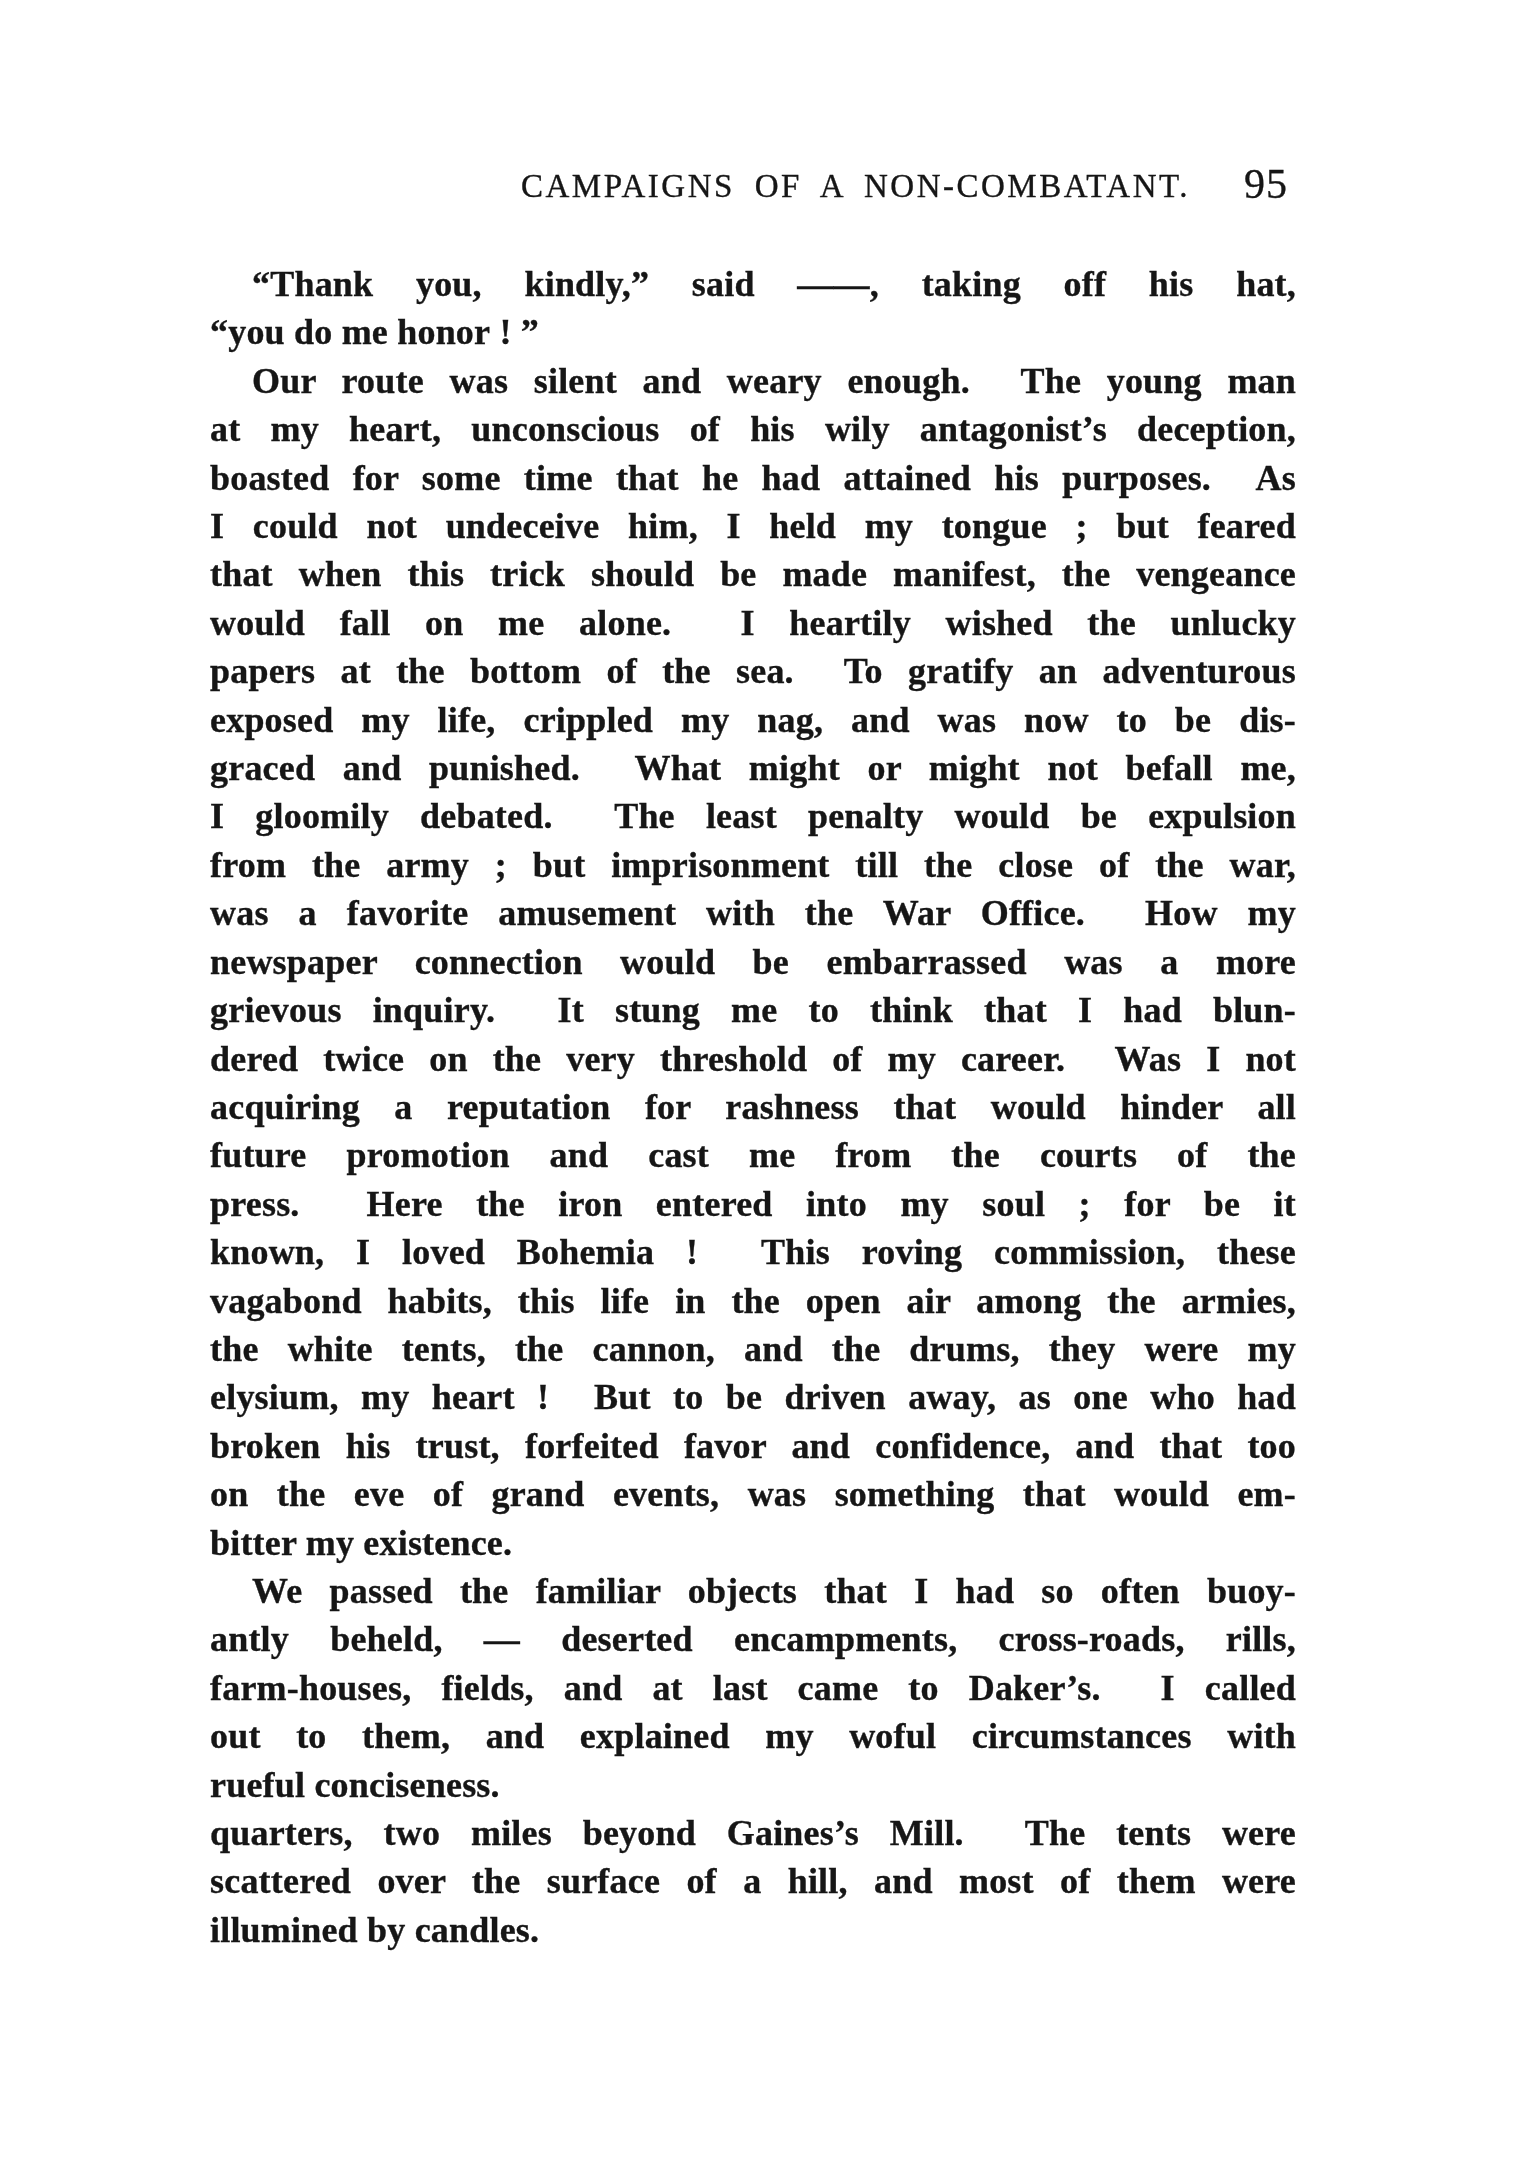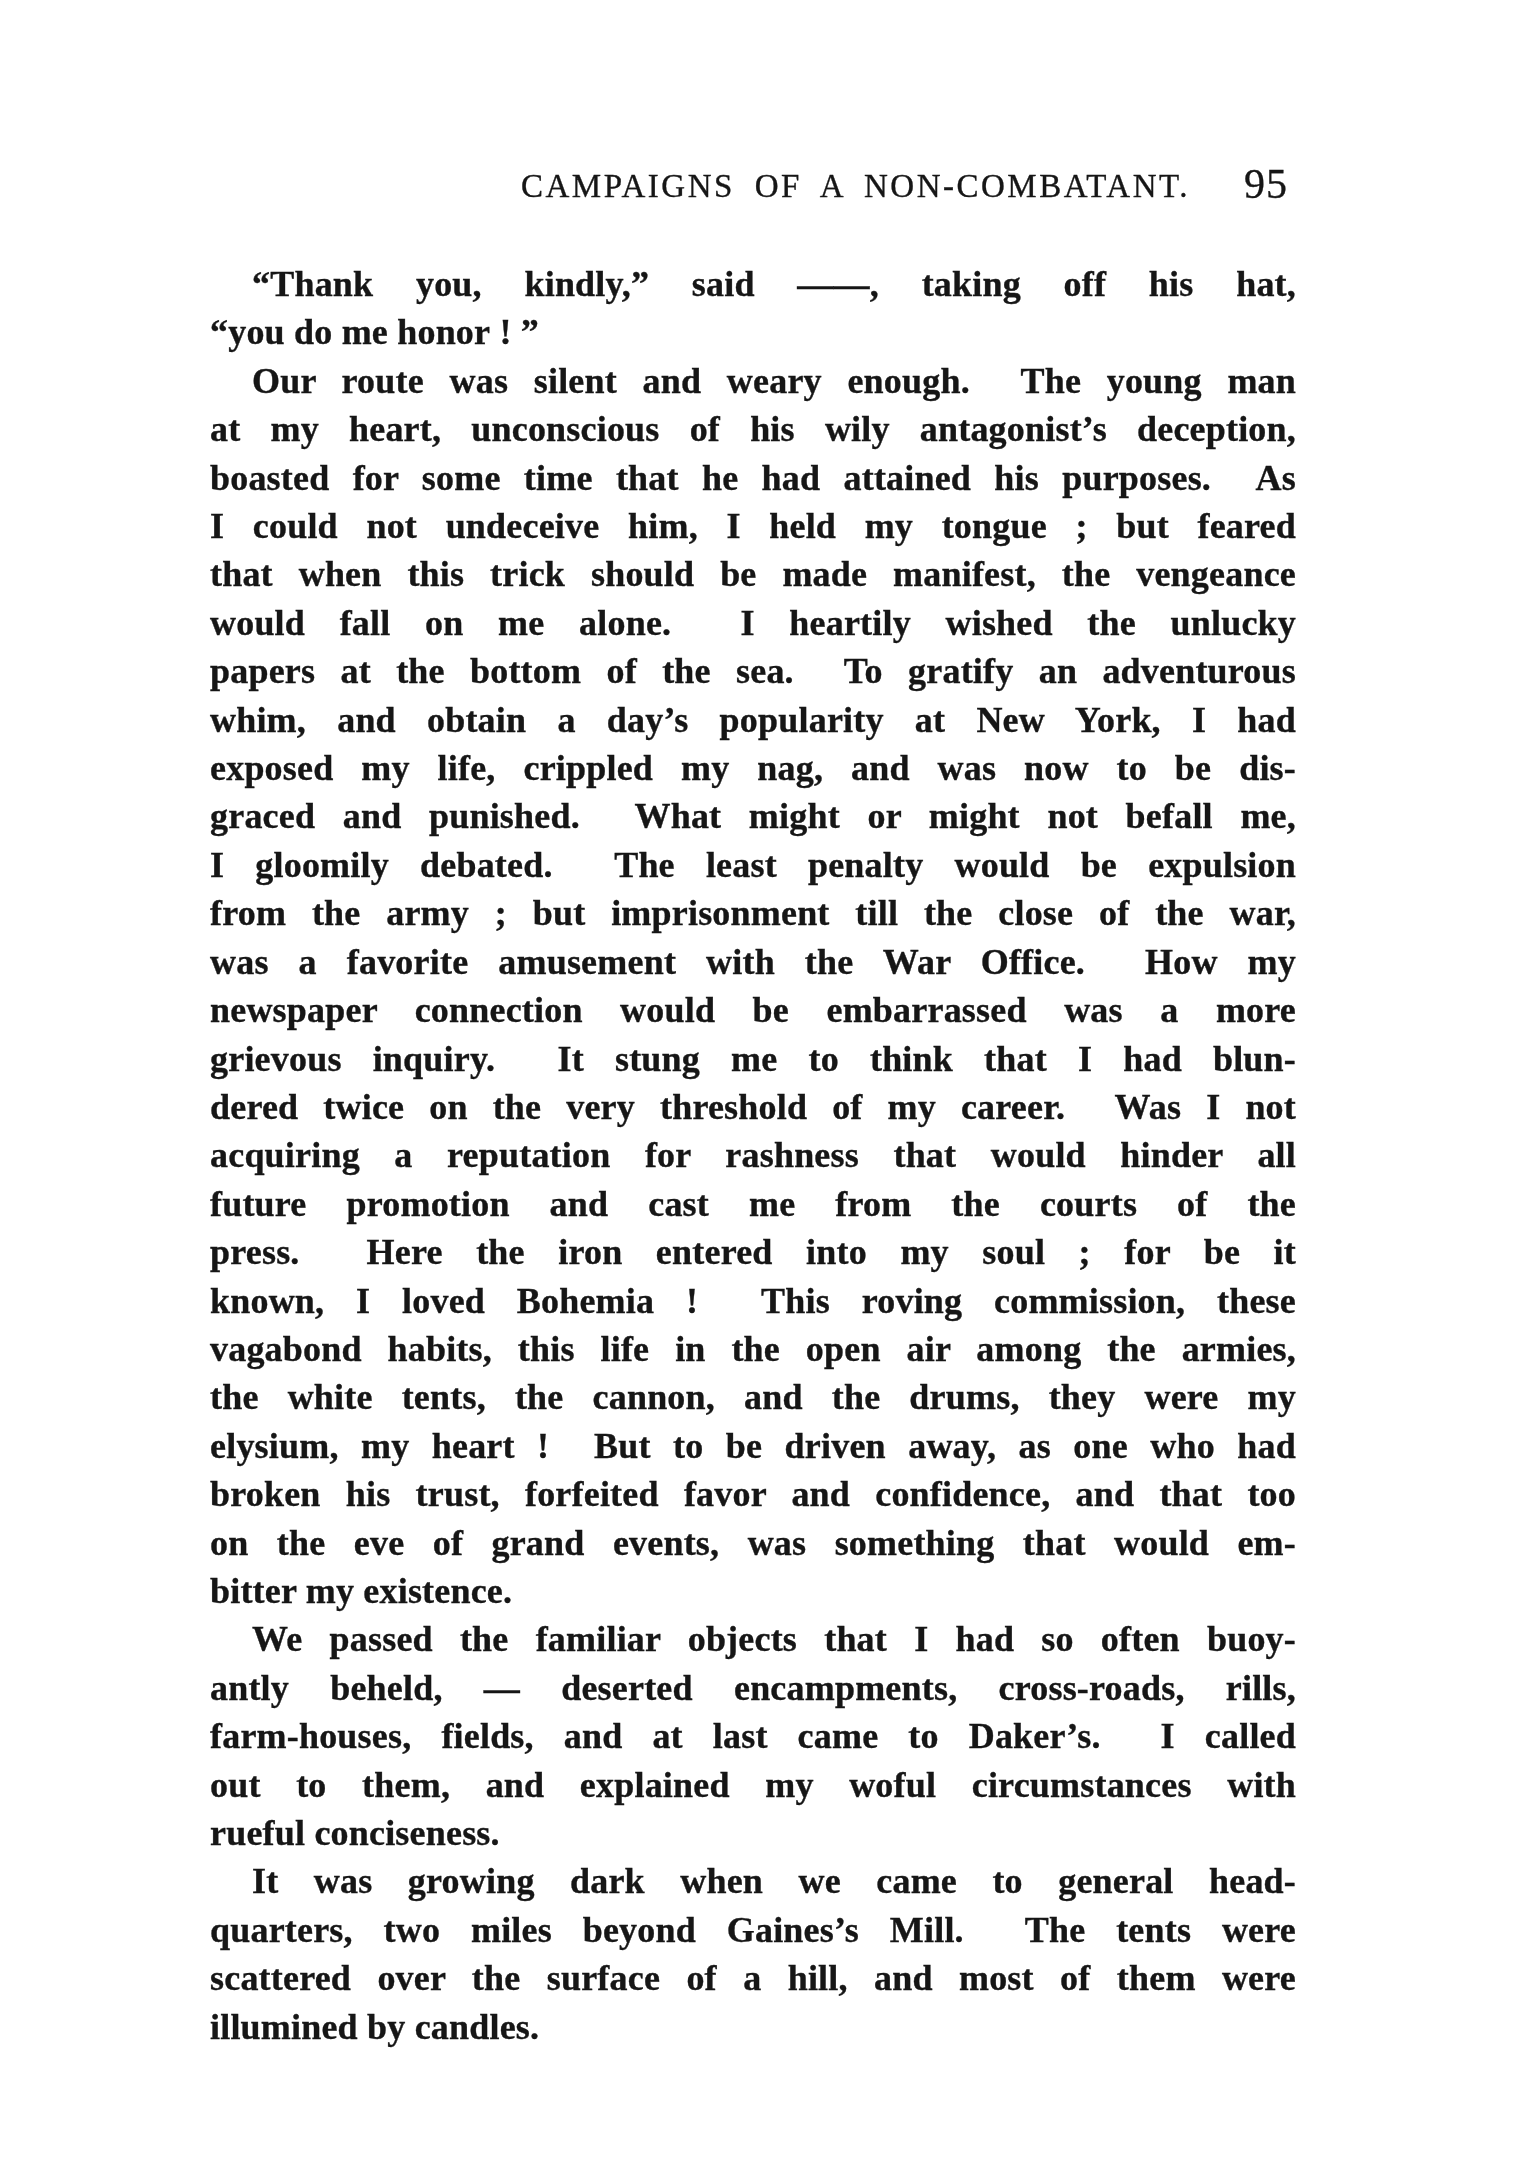--- a/index.html
+++ b/index.html
@@ -82,21 +82,20 @@
     </div>
 
     <div class="para">
       <div class="line indent">Our route was silent and weary enough.&nbsp; The young man</div>
       <div class="line">at my heart, unconscious of his wily antagonist’s deception,</div>
       <div class="line">boasted for some time that he had attained his purposes.&nbsp; As</div>
       <div class="line">I could not undeceive him, I held my tongue&nbsp;; but feared</div>
       <div class="line">that when this trick should be made manifest, the vengeance</div>
       <div class="line">would fall on me alone.&nbsp; I heartily wished the unlucky</div>
       <div class="line">papers at the bottom of the sea.&nbsp; To gratify an adventurous</div>
-      <div class="line">whim, and obtain a day’s popularity at New York, I had</div>
       <div class="line">exposed my life, crippled my nag, and was now to be dis-</div>
       <div class="line">graced and punished.&nbsp; What might or might not befall me,</div>
       <div class="line">I gloomily debated.&nbsp; The least penalty would be expulsion</div>
       <div class="line">from the army&nbsp;; but imprisonment till the close of the war,</div>
       <div class="line">was a favorite amusement with the War Office.&nbsp; How my</div>
       <div class="line">newspaper connection would be embarrassed was a more</div>
       <div class="line">grievous inquiry.&nbsp; It stung me to think that I had blun-</div>
       <div class="line">dered twice on the very threshold of my career.&nbsp; Was I not</div>
       <div class="line">acquiring a reputation for rashness that would hinder all</div>
       <div class="line">future promotion and cast me from the courts of the</div>
@@ -112,20 +111,19 @@
 
     <div class="para">
       <div class="line indent">We passed the familiar objects that I had so often buoy-</div>
       <div class="line">antly beheld, — deserted encampments, cross-roads, rills,</div>
       <div class="line">farm-houses, fields, and at last came to Daker’s.&nbsp; I called</div>
       <div class="line">out to them, and explained my woful circumstances with</div>
       <div class="line last">rueful conciseness.</div>
     </div>
 
     <div class="para">
-      <div class="line indent">It was growing dark when we came to general head-</div>
       <div class="line">quarters, two miles beyond Gaines’s Mill.&nbsp; The tents were</div>
       <div class="line">scattered over the surface of a hill, and most of them were</div>
       <div class="line last">illumined by candles.</div>
     </div>
 
   </main>
 </div>
 
 </body></html>

